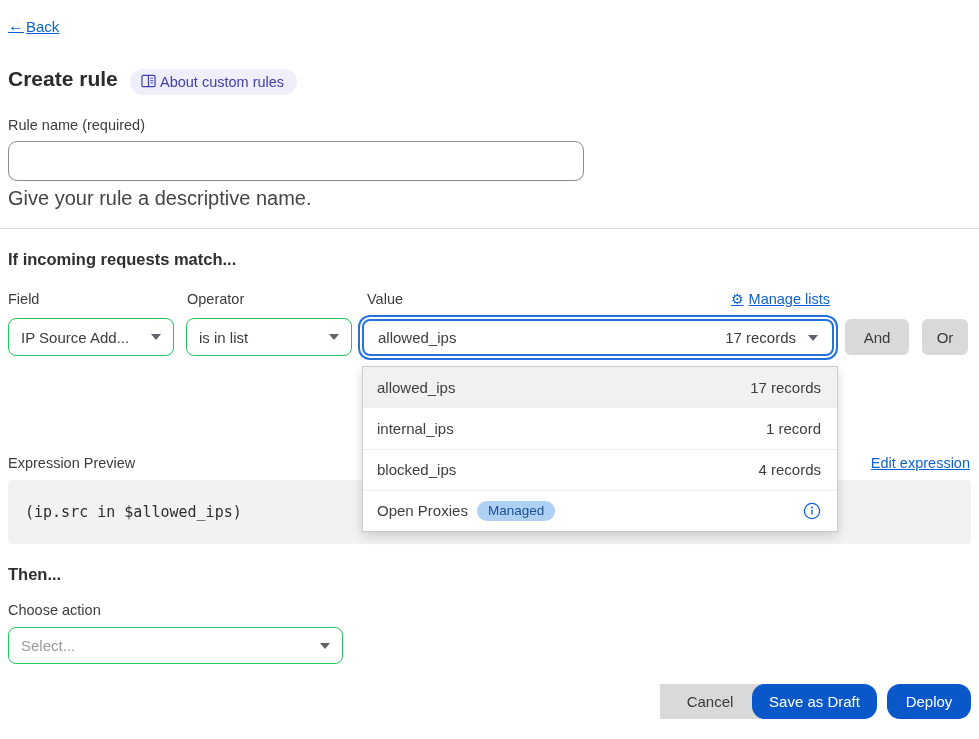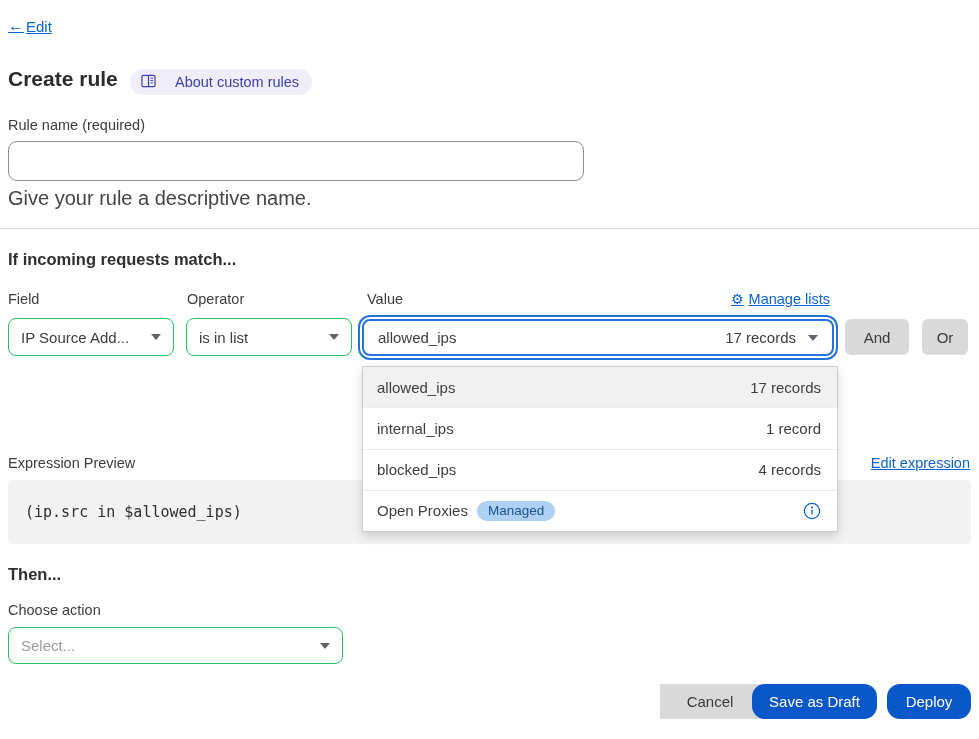--- a/index.html
+++ b/index.html
@@ -20,21 +20,21 @@
     left: 8px; top: 17px; font-size: 15px;
     display: flex; align-items: center; gap: 2px;
   }
   .back-link .arrow { text-decoration: none; font-size: 16px; color: #0b62d0; }
 
   .page-title {
     left: 8px; top: 67px; font-size: 21px; font-weight: 700; color: #2b2b2b;
   }
   .about-badge {
     left: 130px; top: 69px; height: 26px;
-    display: flex; align-items: center; gap: 19px;
+    display: flex; align-items: center; gap: 4px;
     padding: 0 13px 0 11px; border-radius: 13px;
     background: #efeefa; color: #4040aa; font-size: 14.5px; cursor: pointer;
   }
 
   .field-label { font-size: 14.5px; color: #3c3c3c; }
   .rule-name-label { left: 8px; top: 117px; }
   .rule-name-input {
     left: 8px; top: 141px; width: 576px; height: 40px;
     border: 1px solid #8d8d8d; border-radius: 9px;
     font-size: 15px; padding: 0 12px; color: #3d3d3d; background: #fff;
@@ -133,21 +133,21 @@
 
   .info-svg { display: block; }
 </style>
 </head>
 <body>
 
 <div class="canvas">
 
   <a class="abs link back-link">
     <span class="arrow">←</span>
-    <span>Edit</span>
+    <span>Back</span>
   </a>
 
   <div class="abs page-title">Create rule</div>
   <div class="abs about-badge">
     <span>
       <svg width="15" height="14" viewBox="0 0 16 14" fill="none">
         <rect x="1" y="1" width="14" height="12" rx="1.5" stroke="#4040aa" stroke-width="1.3"></rect>
         <line x1="8" y1="1.5" x2="8" y2="12.5" stroke="#4040aa" stroke-width="1.3"></line>
         <line x1="10" y1="4" x2="13" y2="4" stroke="#4040aa" stroke-width="1"></line>
         <line x1="10" y1="6.5" x2="13" y2="6.5" stroke="#4040aa" stroke-width="1"></line>

